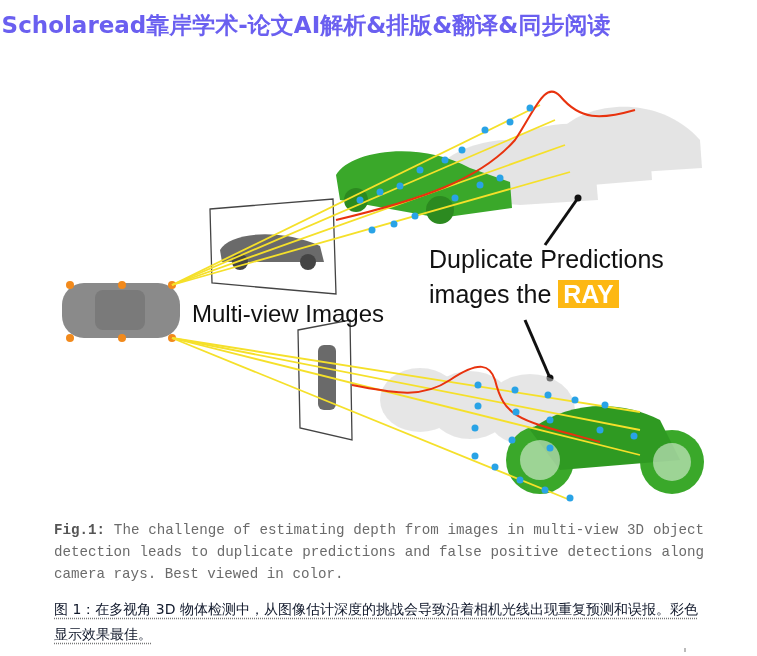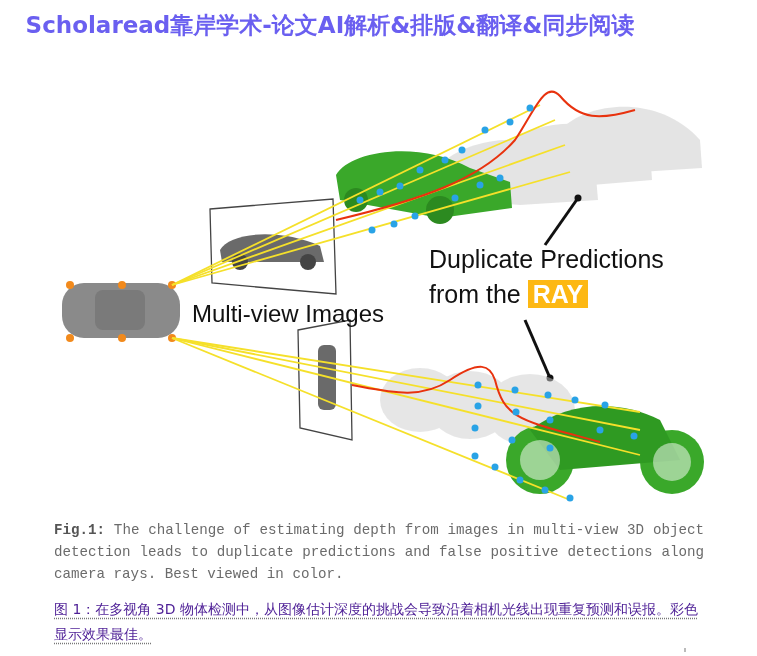--- a/index.html
+++ b/index.html
@@ -1,21 +1,21 @@
 <!DOCTYPE html>
 <html><head>
 <meta charset="utf-8">
 <style>
   html,body{margin:0;padding:0;background:#fff;}
   body{width:757px;height:656px;position:relative;overflow:hidden;font-family:"DejaVu Sans",sans-serif;}
-  .banner{position:absolute;left:0;top:10px;width:612px;text-align:center;font-family:"DejaVu Sans",sans-serif;font-size:23px;font-weight:bold;color:#6a5ff0;letter-spacing:0px;margin-left:24px;}
+  .banner{position:absolute;left:0;top:10px;width:612px;text-align:center;font-family:"DejaVu Sans",sans-serif;font-size:23px;font-weight:bold;color:#6a5ff0;letter-spacing:0px;}
   .figure{position:absolute;left:0;top:0;width:757px;height:515px;}
   .caption{position:absolute;left:54px;top:519px;width:650px;font-family:Liberation Mono, monospace;font-size:14.2px;line-height:22px;color:#6b6b6b;text-align:justify;}
   .caption b{color:#555;}
-  .zh{position:absolute;left:54px;top:597px;width:650px;font-family:"DejaVu Sans",sans-serif;font-size:14px;line-height:25px;color:#4c1d95;}
+  .zh{position:absolute;left:54px;top:597px;width:650px;font-family:"DejaVu Sans",sans-serif;font-size:14px;line-height:25px;color:#0f172a;}
   .zh span{text-decoration:underline dotted #777;text-underline-offset:4px;}
   .pagedot{position:absolute;left:684px;top:648px;width:2px;height:4px;background:#bbb;}
   .lbl{position:absolute;font-family:"Liberation Sans","DejaVu Sans",sans-serif;color:#111;text-align:center;}
   .ray{background:#fdb813;color:#fff;font-weight:bold;padding:0 5px;}
 </style>
 </head>
 <body>
 
 <div class="banner">Scholaread靠岸学术-论文AI解析&amp;排版&amp;翻译&amp;同步阅读</div>
 
@@ -128,21 +128,21 @@
       <circle cx="495" cy="467" r="3.5"></circle>
       <circle cx="520" cy="480" r="3.5"></circle>
     <circle cx="545" cy="490" r="3.5"></circle>
       <circle cx="570" cy="498" r="3.5"></circle>
   </g>
 </svg>
 
 <div class="lbl" style="left:192px;top:300px;font-size:24px;">Multi-view Images</div>
 <div class="lbl" style="left:429px;top:245px;font-size:25px;">Duplicate Predictions</div>
 <div class="lbl" style="left:429px;top:280px;font-size:25px;">
-  <span>from the</span>
+  <span>images the</span>
   <span class="ray">RAY</span>
 </div>
 
 <div class="caption">
   <b>Fig.1:</b><span> The challenge of estimating depth from images in multi-view 3D object detection leads to duplicate predictions and false positive detections along camera rays. Best viewed in color.</span>
 </div>
 
 <div class="zh">
   <span>图 1：在多视角 3D 物体检测中，从图像估计深度的挑战会导致沿着相机光线出现重复预测和误报。彩色显示效果最佳。</span>
 </div>

